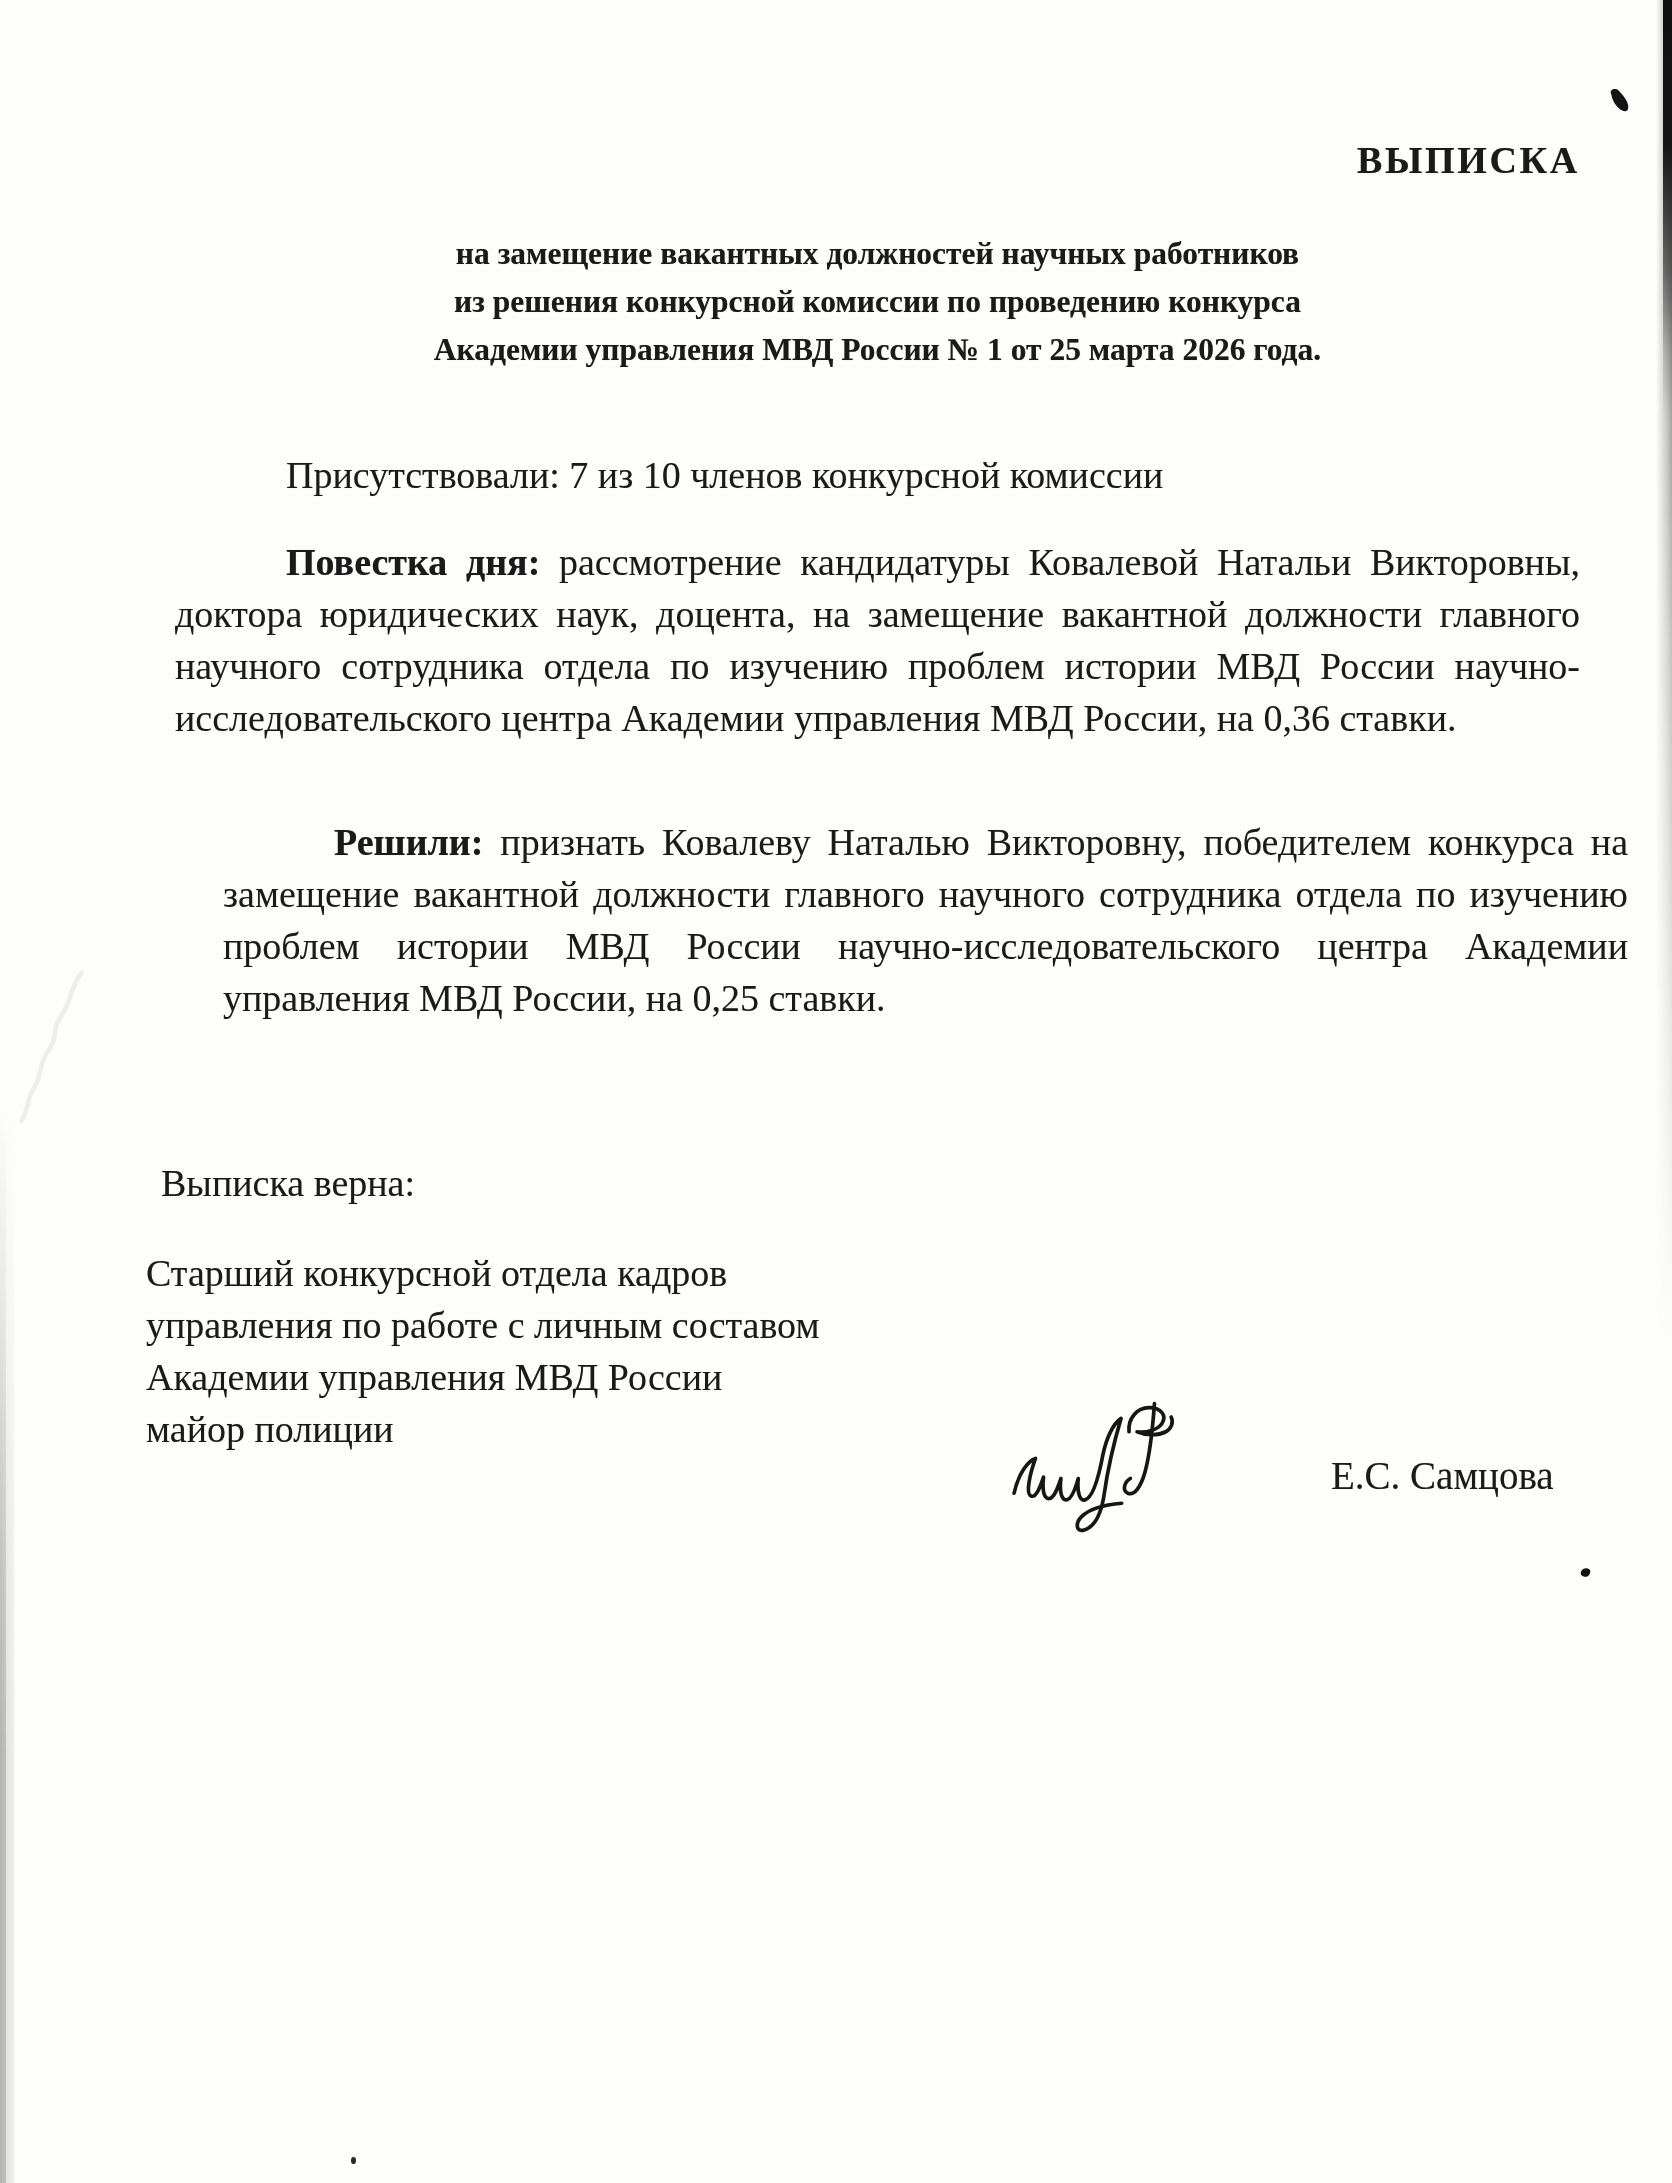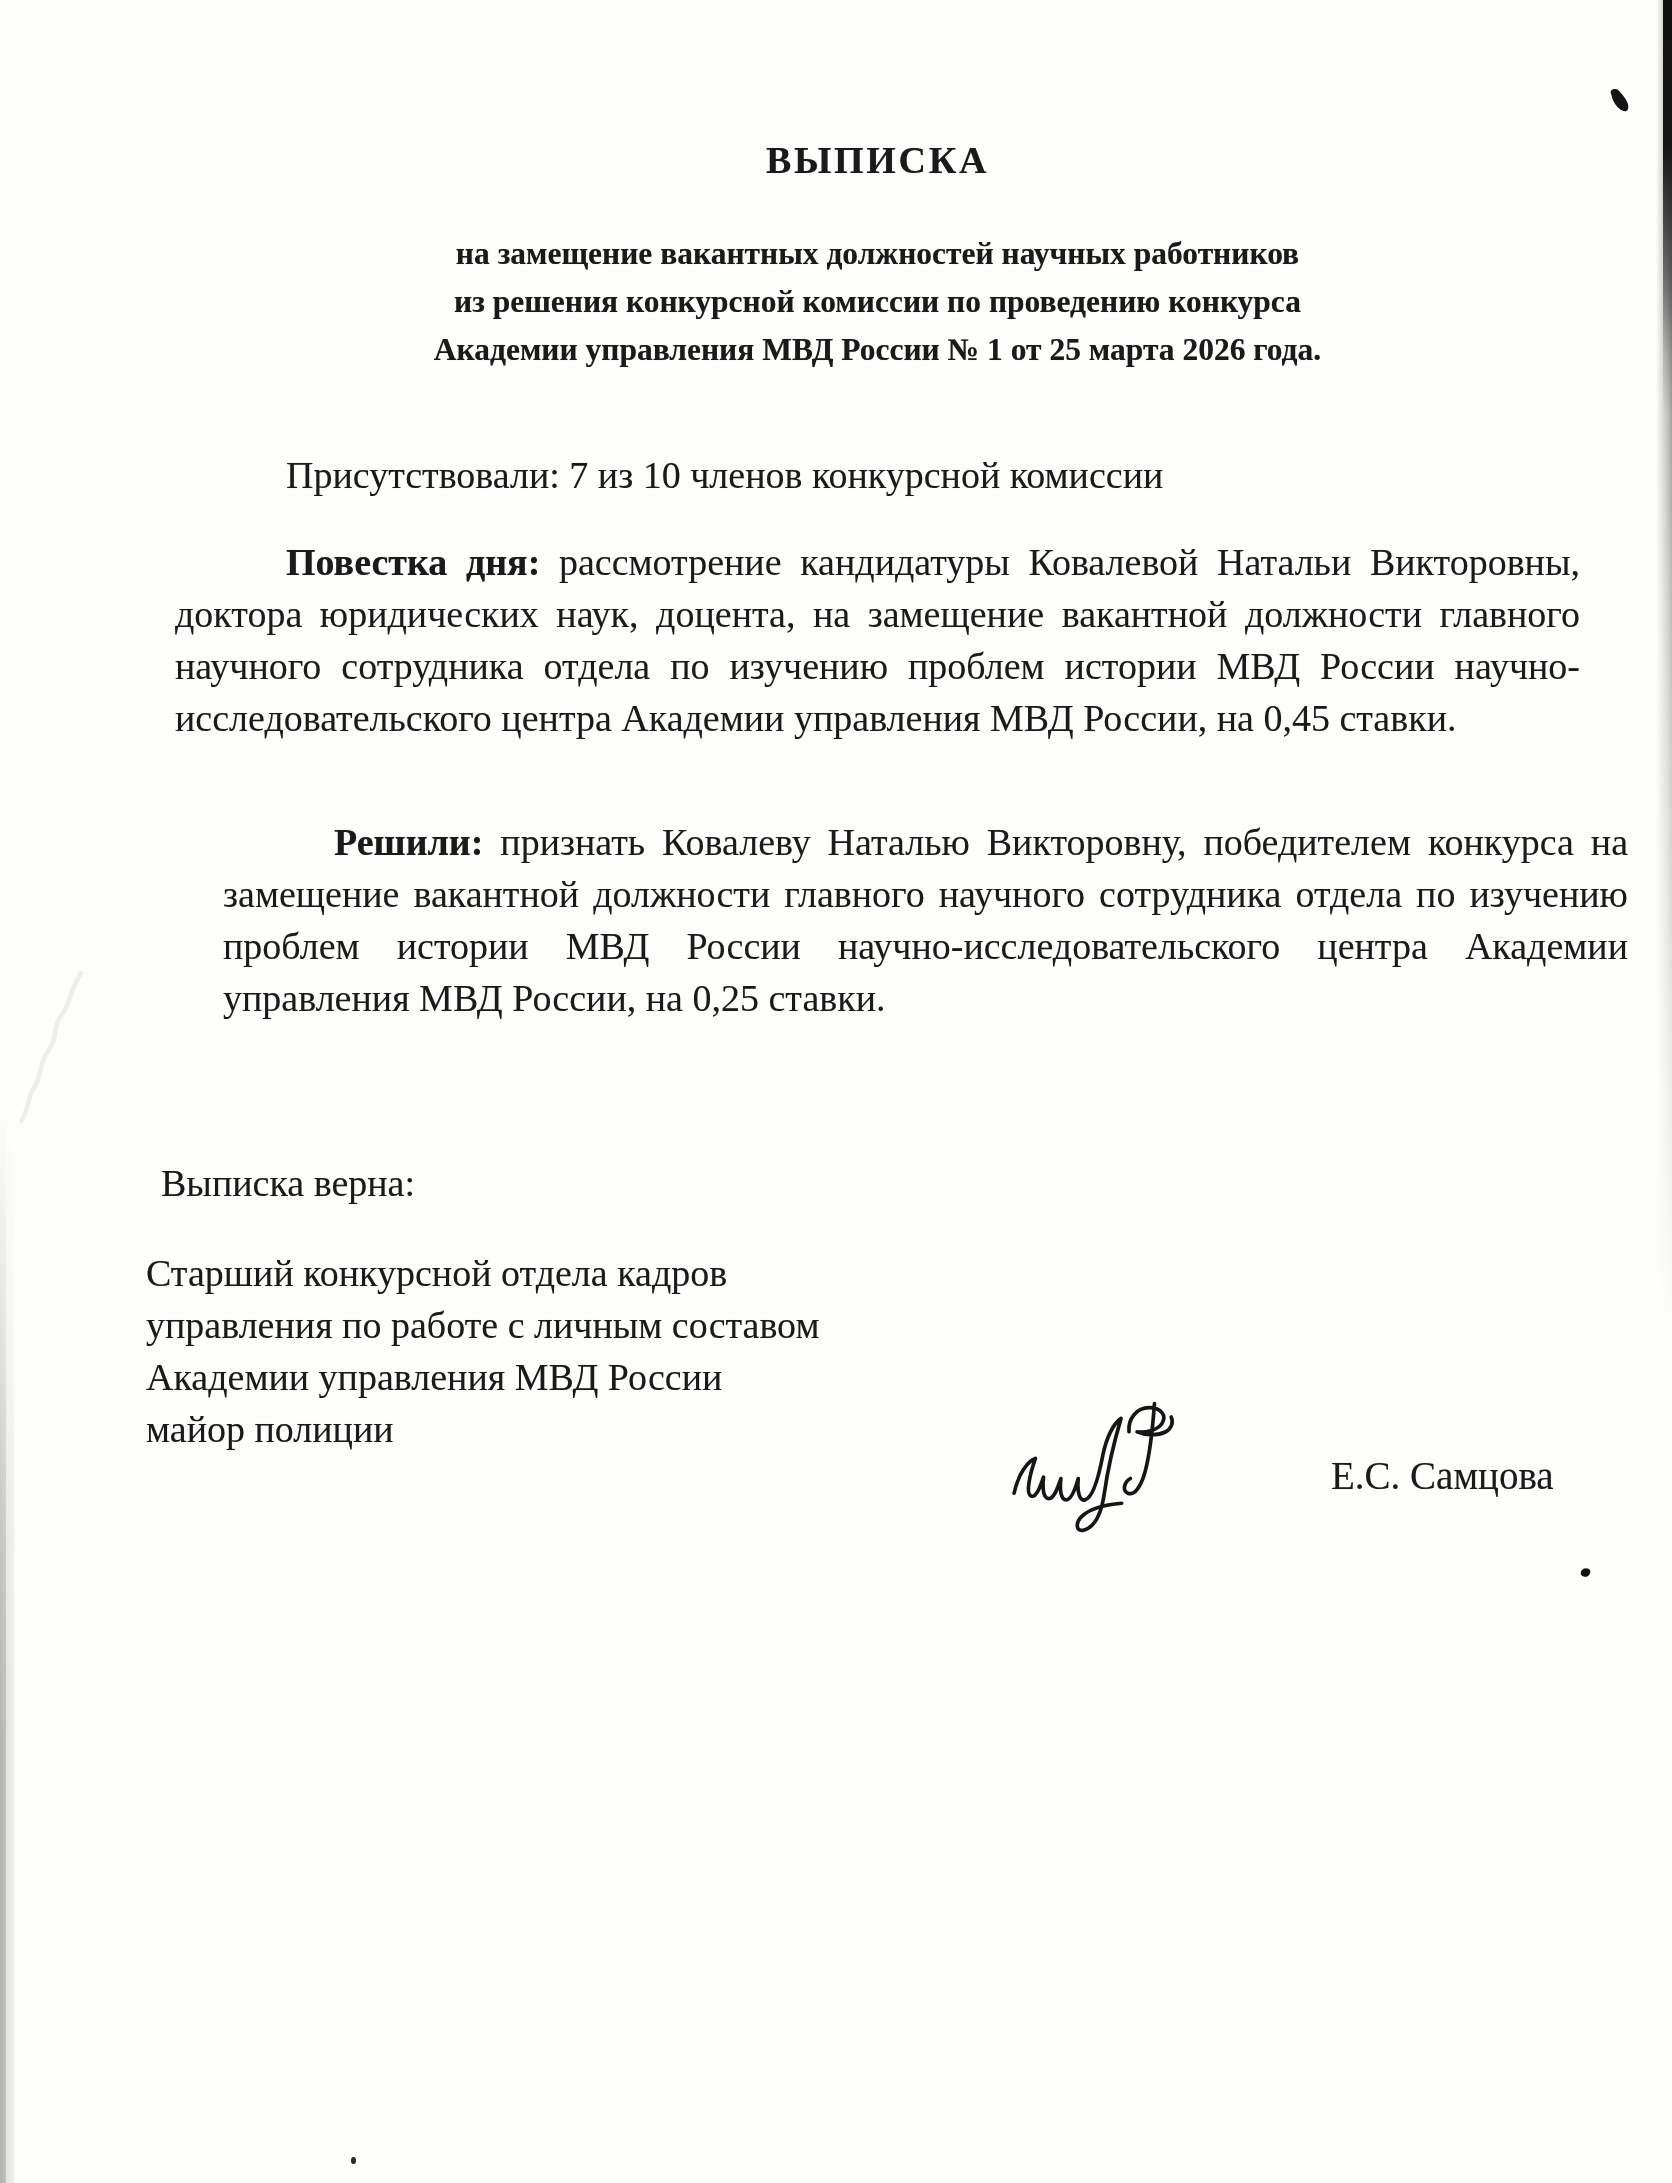--- a/index.html
+++ b/index.html
@@ -9,21 +9,21 @@
     height: 2183px;
     background: #fdfdfb;
     overflow: hidden;
     font-family: "Liberation Serif", "DejaVu Serif", serif;
     color: #1a1a1a;
   }
   .abs { position: absolute; }
 
   .title {
     top: 138px; left: 175px; width: 1405px;
-    text-align: center;
+    text-align: right;
     font-weight: bold;
     font-size: 38px;
     letter-spacing: 2.7px;
     text-shadow: 0 0 0.7px rgba(0,0,0,0.45);
   }
   .subtitle {
     top: 230px; left: 175px; width: 1405px;
     text-align: center;
     font-weight: bold;
     font-size: 31.5px;
@@ -120,21 +120,21 @@
   <div class="abs title">ВЫПИСКА</div>
 
   <div class="abs subtitle">
     <div>на замещение вакантных должностей научных работников</div>
     <div>из решения конкурсной комиссии по проведению конкурса</div>
     <div>Академии управления МВД России № 1 от 25 марта 2026 года.</div>
   </div>
 
   <div class="abs attendance">Присутствовали: 7 из 10 членов конкурсной комиссии</div>
 
-  <p class="abs para agenda"><b>Повестка дня:</b><span> рассмотрение кандидатуры Ковалевой Натальи Викторовны, доктора юридических наук, доцента, на замещение вакантной должности главного научного сотрудника отдела по изучению проблем истории МВД России научно-исследовательского центра Академии управления МВД России, на 0,45 ставки.</span></p>
+  <p class="abs para agenda"><b>Повестка дня:</b><span> рассмотрение кандидатуры Ковалевой Натальи Викторовны, доктора юридических наук, доцента, на замещение вакантной должности главного научного сотрудника отдела по изучению проблем истории МВД России научно-исследовательского центра Академии управления МВД России, на 0,36 ставки.</span></p>
 
   <p class="abs para resolution"><b>Решили:</b><span> признать Ковалеву Наталью Викторовну, победителем конкурса на замещение вакантной должности главного научного сотрудника отдела по изучению проблем истории МВД России научно-исследовательского центра Академии управления МВД России, на 0,25 ставки.</span></p>
 
   <div class="abs cert">Выписка верна:</div>
 
   <div class="abs signatory">
     <div>Старший конкурсной отдела кадров</div>
     <div>управления по работе с личным составом</div>
     <div>Академии управления МВД России</div>
     <div>майор полиции</div>

